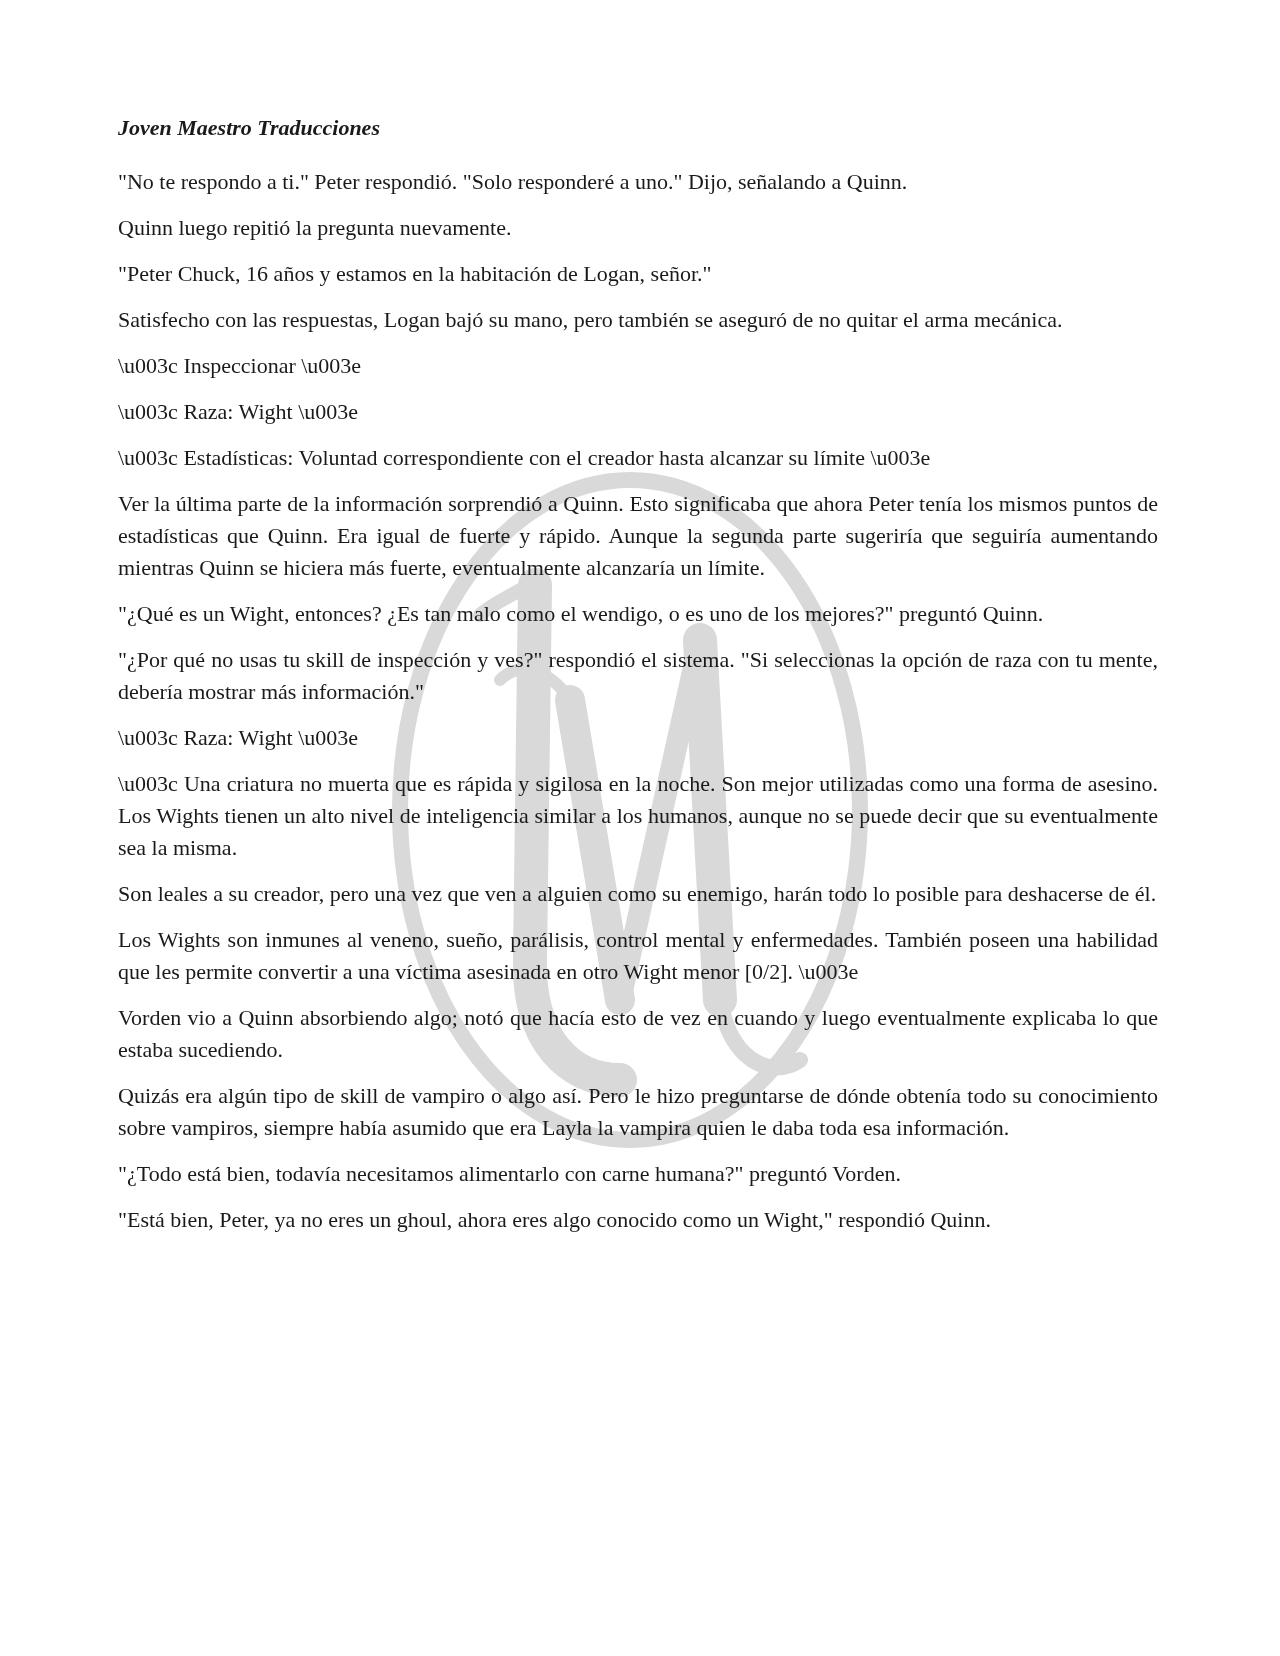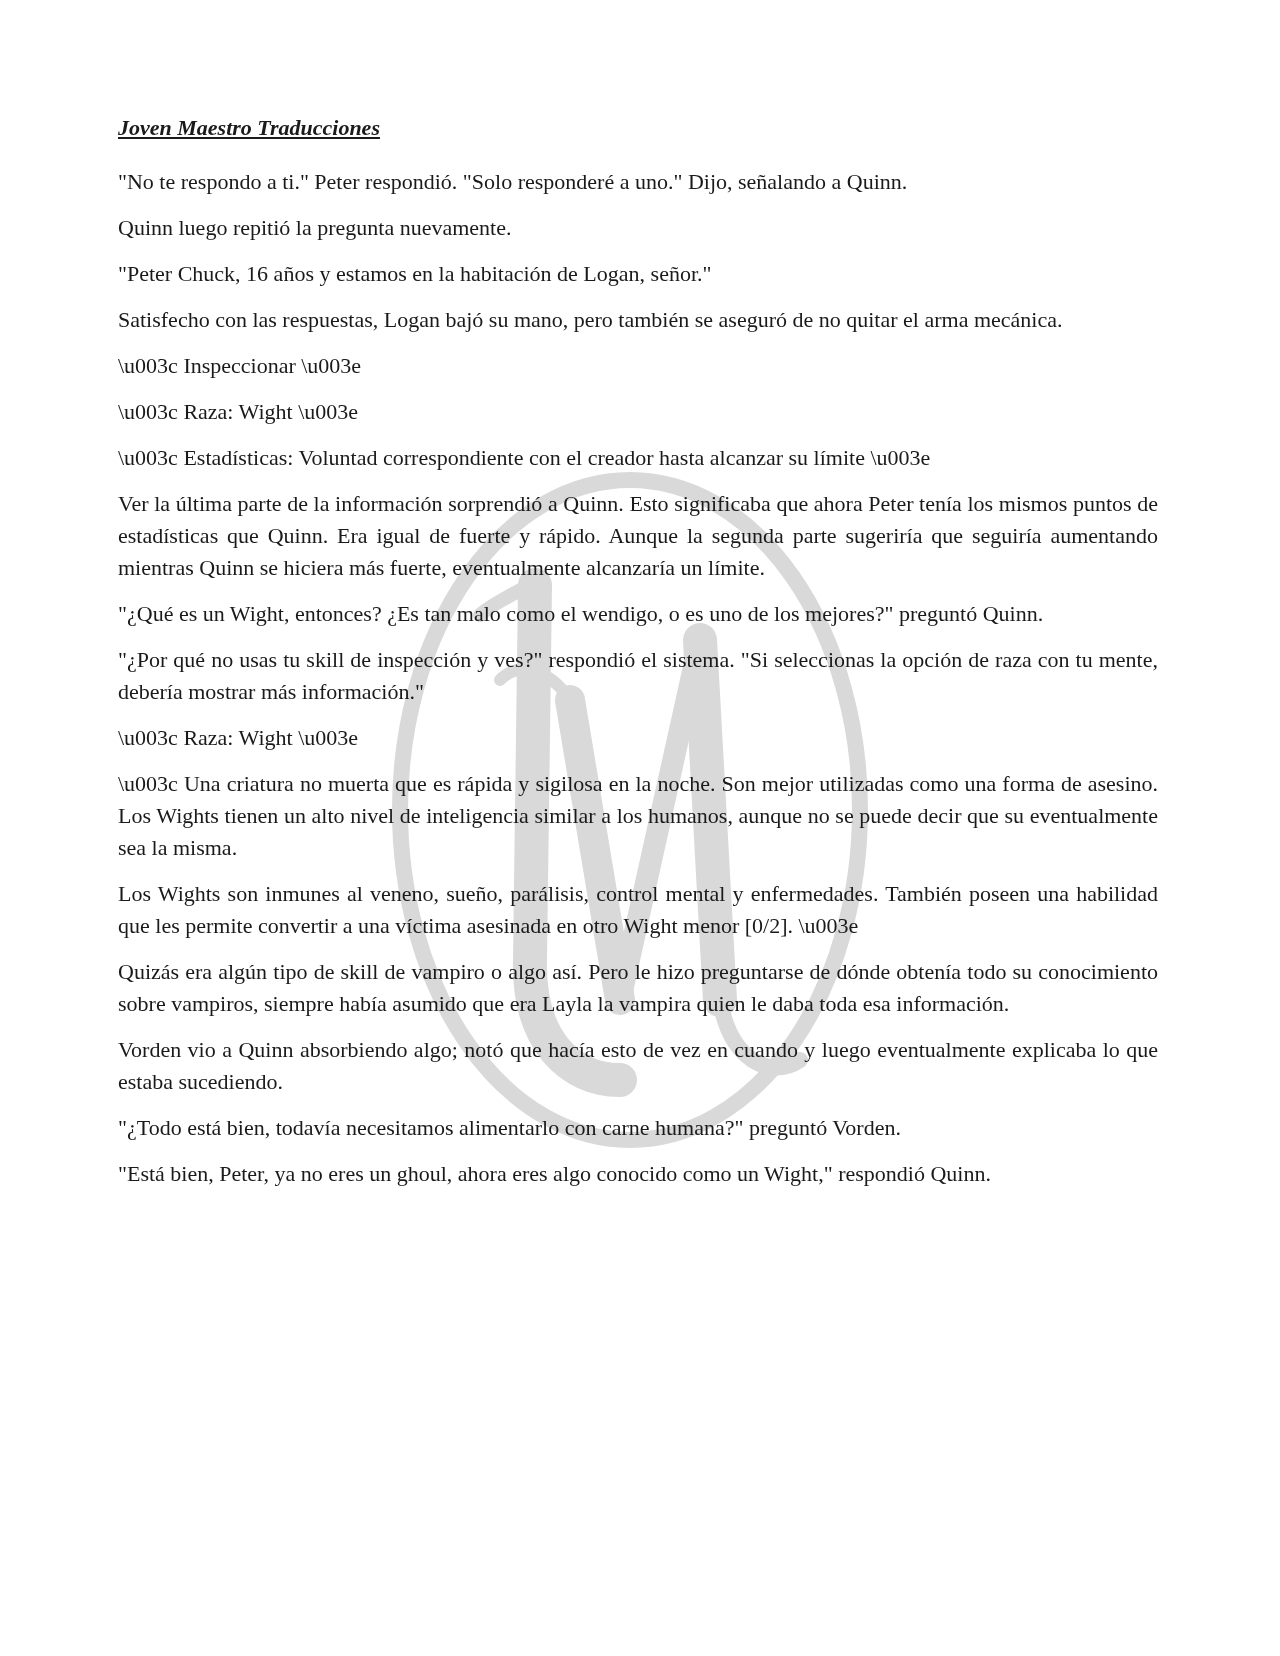--- a/index.html
+++ b/index.html
@@ -5,21 +5,21 @@
     html, body { margin: 0; padding: 0; background: #ffffff; }
     body { width: 1280px; height: 1656px; position: relative; overflow: hidden; }
     .page { position: absolute; left: 0; top: 0; width: 1280px; height: 1656px; background: #fff; }
     .watermark { position: absolute; left: 370px; top: 440px; width: 520px; height: 740px; pointer-events: none; z-index: 0; }
     .content {
       position: absolute; left: 118px; top: 112px; width: 1040px; z-index: 1;
       font-family: "Liberation Serif", "DejaVu Serif", serif;
       font-size: 22px; line-height: 32px; color: #1a1a1a;
     }
     .content p { margin: 0 0 14px 0; text-align: justify; }
-    .content .heading { font-weight: bold; font-style: italic; margin-bottom: 22px; text-align: left; text-decoration: underline; }
+    .content .heading { font-weight: bold; font-style: italic; margin-bottom: 22px; text-align: left; }
   </style>
 </head>
 <body>
 
 <div class="page">
 
   <svg class="watermark" viewBox="0 0 520 740" xmlns="http://www.w3.org/2000/svg">
     <g fill="none" stroke="#d9d9d9" stroke-linecap="round">
       <ellipse cx="260" cy="370" rx="230" ry="330" stroke-width="16"></ellipse>
 
@@ -41,19 +41,20 @@
     <p>"Peter Chuck, 16 años y estamos en la habitación de Logan, señor."</p>
     <p>Satisfecho con las respuestas, Logan bajó su mano, pero también se aseguró de no quitar el arma mecánica.</p>
     <p>\u003c Inspeccionar \u003e</p>
     <p>\u003c Raza: Wight \u003e</p>
     <p>\u003c Estadísticas: Voluntad correspondiente con el creador hasta alcanzar su límite \u003e</p>
     <p>Ver la última parte de la información sorprendió a Quinn. Esto significaba que ahora Peter tenía los mismos puntos de estadísticas que Quinn. Era igual de fuerte y rápido. Aunque la segunda parte sugeriría que seguiría aumentando mientras Quinn se hiciera más fuerte, eventualmente alcanzaría un límite.</p>
     <p>"¿Qué es un Wight, entonces? ¿Es tan malo como el wendigo, o es uno de los mejores?" preguntó Quinn.</p>
     <p>"¿Por qué no usas tu skill de inspección y ves?" respondió el sistema. "Si seleccionas la opción de raza con tu mente, debería mostrar más información."</p>
     <p>\u003c Raza: Wight \u003e</p>
     <p>\u003c Una criatura no muerta que es rápida y sigilosa en la noche. Son mejor utilizadas como una forma de asesino. Los Wights tienen un alto nivel de inteligencia similar a los humanos, aunque no se puede decir que su eventualmente sea la misma.</p>
+    <p>Son leales a su creador, pero una vez que ven a alguien como su enemigo, harán todo lo posible para deshacerse de él.</p>
     <p>Los Wights son inmunes al veneno, sueño, parálisis, control mental y enfermedades. También poseen una habilidad que les permite convertir a una víctima asesinada en otro Wight menor [0/2]. \u003e</p>
+    <p>Vorden vio a Quinn absorbiendo algo; notó que hacía esto de vez en cuando y luego eventualmente explicaba lo que estaba sucediendo.</p>
     <p>Quizás era algún tipo de skill de vampiro o algo así. Pero le hizo preguntarse de dónde obtenía todo su conocimiento sobre vampiros, siempre había asumido que era Layla la vampira quien le daba toda esa información.</p>
-    <p>Vorden vio a Quinn absorbiendo algo; notó que hacía esto de vez en cuando y luego eventualmente explicaba lo que estaba sucediendo.</p>
     <p>"¿Todo está bien, todavía necesitamos alimentarlo con carne humana?" preguntó Vorden.</p>
     <p>"Está bien, Peter, ya no eres un ghoul, ahora eres algo conocido como un Wight," respondió Quinn.</p>
   </div>
 </div>
 
 </body></html>

